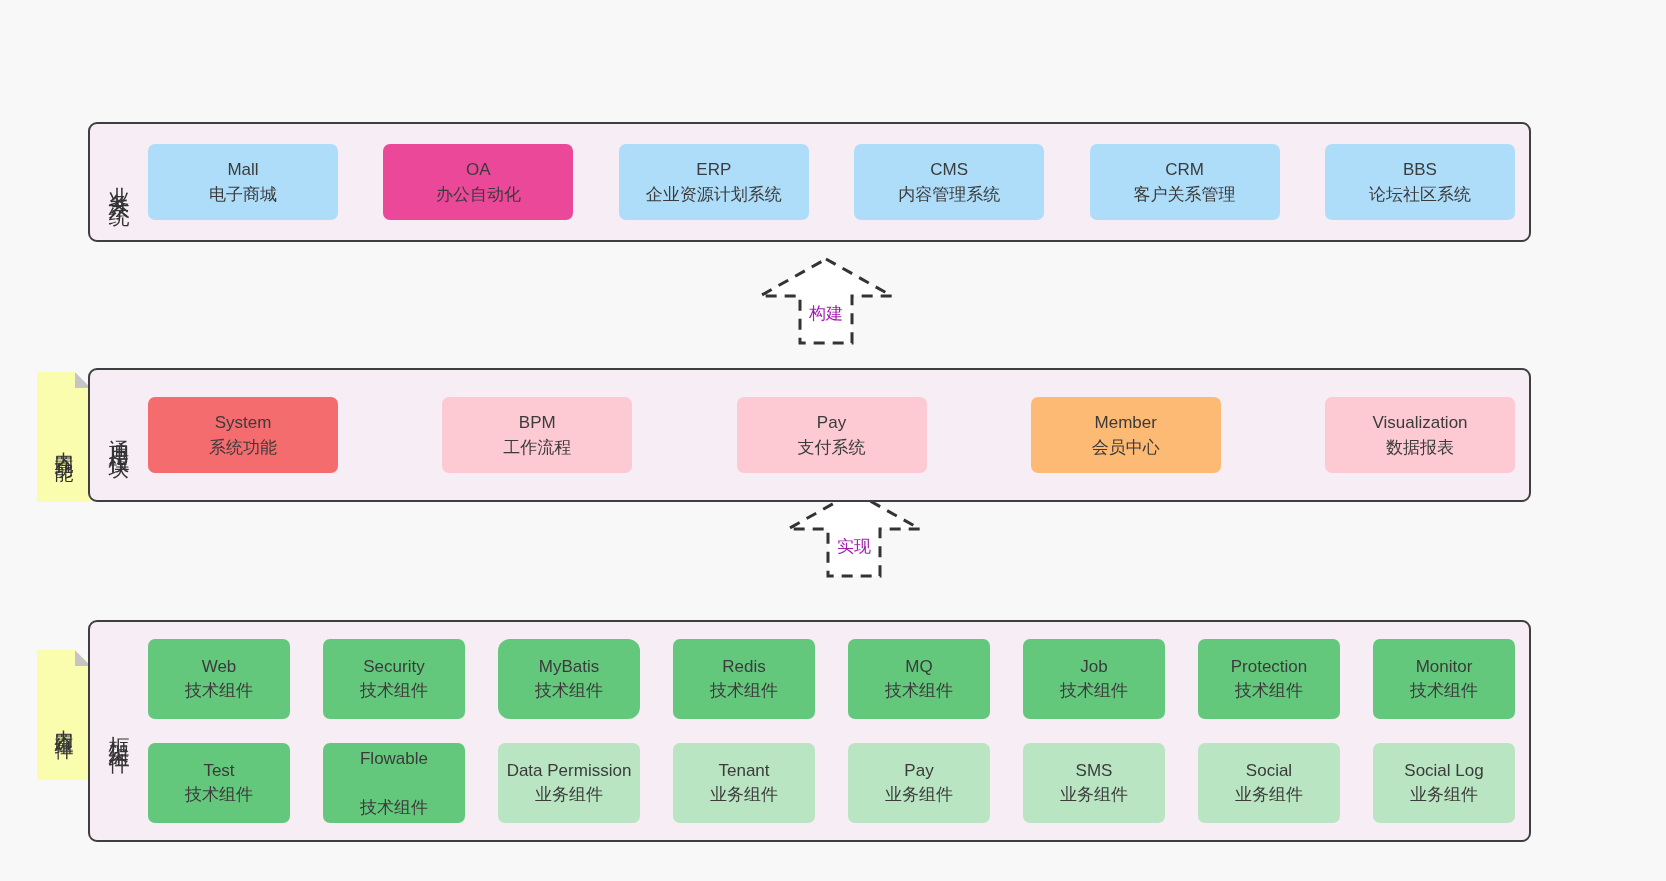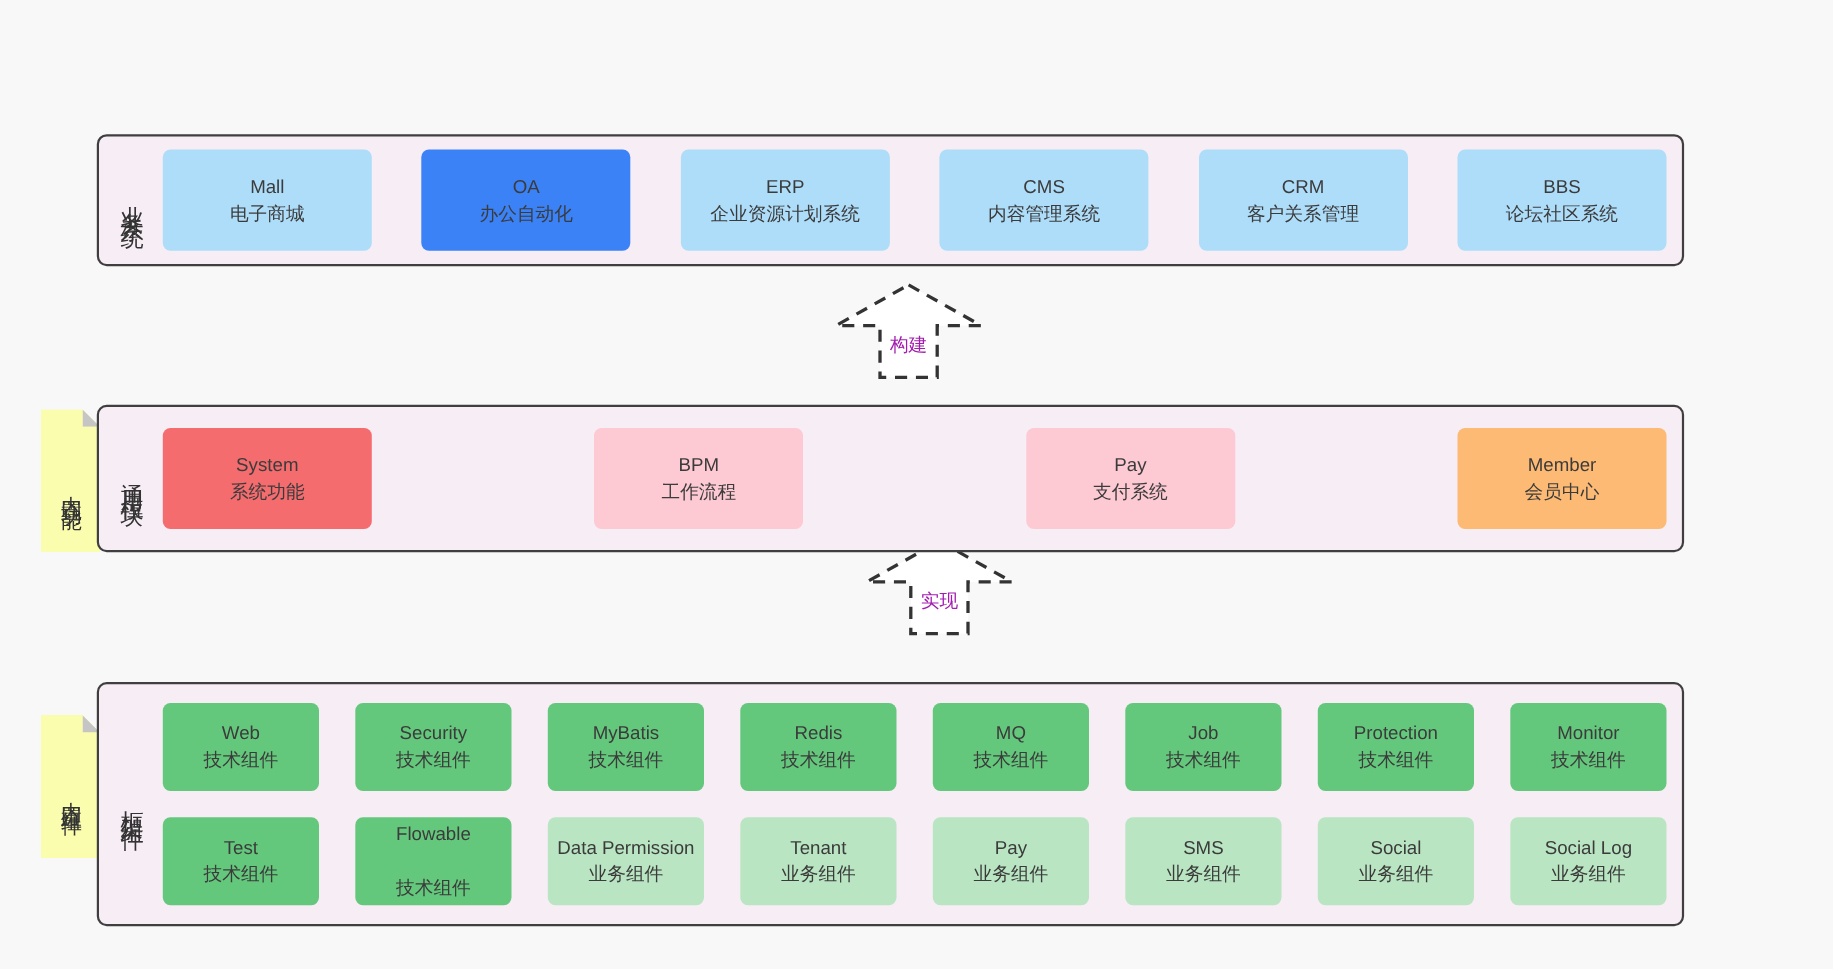--- a/index.html
+++ b/index.html
@@ -33,21 +33,21 @@
     flex:1 1 auto;
     display:flex; flex-direction:column; justify-content:center;
     gap:24px; padding:0 14px 0 0;
   }
   .band-row{display:flex; justify-content:space-between; align-items:center;}
   .box{
     display:flex; flex-direction:column; justify-content:center; align-items:center;
     text-align:center; border-radius:7px;
     font-size:17px; line-height:25px; color:var(--text);
   }
-  .band-std .box{width:190px; height:92px;}
+  .band-std .box{width:190px; height:76px;}
   .band-grid .box{width:142px; height:80px; line-height:24px; padding:2px;}
   .box-title,.box-subtitle{width:100%;}
   .note{
     position:absolute; width:54px; height:130px; z-index:1;
     background:var(--note-bg);
     clip-path:polygon(0 0, calc(100% - 16px) 0, 100% 16px, 100% 100%, 0 100%);
   }
   .note-fold{position:absolute; top:0; right:0; display:block;}
   .note-text{
     position:absolute; inset:0; padding-top:14px;
@@ -84,21 +84,21 @@
 </div>
 
 <section class="band band-std" style="top:122px; height:120px;">
   <div class="band-label">业务系统</div>
   <div class="band-rows">
       <div class="band-row">
         <div class="box" style="background: rgb(174, 221, 250);">
           <div class="box-title">Mall</div>
           <div class="box-subtitle">电子商城</div>
         </div>
-        <div class="box" style="background: #3b82f6;">
+        <div class="box" style="background: #ec4899;">
           <div class="box-title">OA</div>
           <div class="box-subtitle">办公自动化</div>
         </div>
         <div class="box" style="background: rgb(174, 221, 250);">
           <div class="box-title">ERP</div>
           <div class="box-subtitle">企业资源计划系统</div>
         </div>
         <div class="box" style="background: rgb(174, 221, 250);">
           <div class="box-title">CMS</div>
           <div class="box-subtitle">内容管理系统</div>
@@ -135,20 +135,24 @@
           <div class="box-subtitle">工作流程</div>
         </div>
         <div class="box" style="background: rgb(253, 201, 211);">
           <div class="box-title">Pay</div>
           <div class="box-subtitle">支付系统</div>
         </div>
         <div class="box" style="background: #fdba74;">
           <div class="box-title">Member</div>
           <div class="box-subtitle">会员中心</div>
         </div>
+        <div class="box" style="background: rgb(253, 201, 211);">
+          <div class="box-title">Visualization</div>
+          <div class="box-subtitle">数据报表</div>
+        </div>
       </div>
     </div>
 </section>
 
 <div class="arrow" style="left:786px; top:489px;">
   <svg viewBox="0 0 136 90" width="136" height="90">
     <path d="M68 3 L134 40 L94 40 L94 87 L42 87 L42 40 L2 40 Z"></path>
   </svg>
   <div class="arrow-label">实现</div>
 </div>
@@ -158,21 +162,21 @@
   <div class="band-rows">
       <div class="band-row">
         <div class="box" style="background: rgb(100, 200, 124);">
           <div class="box-title">Web</div>
           <div class="box-subtitle">技术组件</div>
         </div>
         <div class="box" style="background: rgb(100, 200, 124);">
           <div class="box-title">Security</div>
           <div class="box-subtitle">技术组件</div>
         </div>
-        <div class="box" style="background: rgb(100, 200, 124);">
+        <div class="box" style="background: rgb(100, 200, 124); border-radius: 12px;">
           <div class="box-title">MyBatis</div>
           <div class="box-subtitle">技术组件</div>
         </div>
         <div class="box" style="background: rgb(100, 200, 124);">
           <div class="box-title">Redis</div>
           <div class="box-subtitle">技术组件</div>
         </div>
         <div class="box" style="background: rgb(100, 200, 124);">
           <div class="box-title">MQ</div>
           <div class="box-subtitle">技术组件</div>

